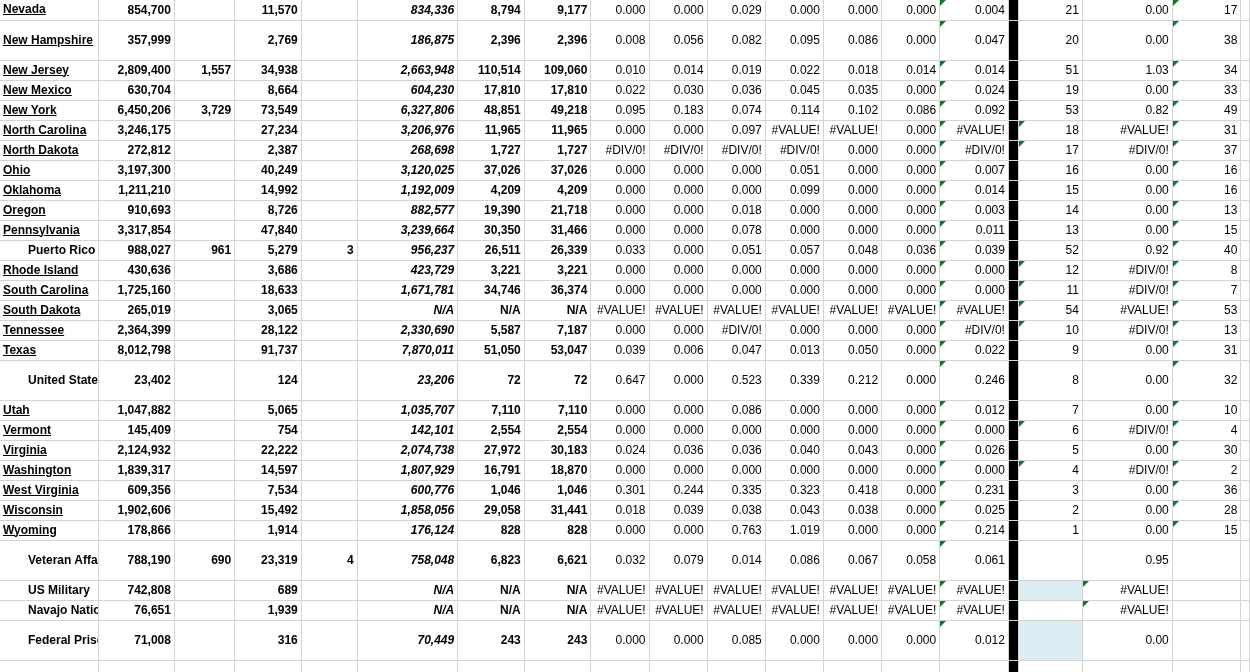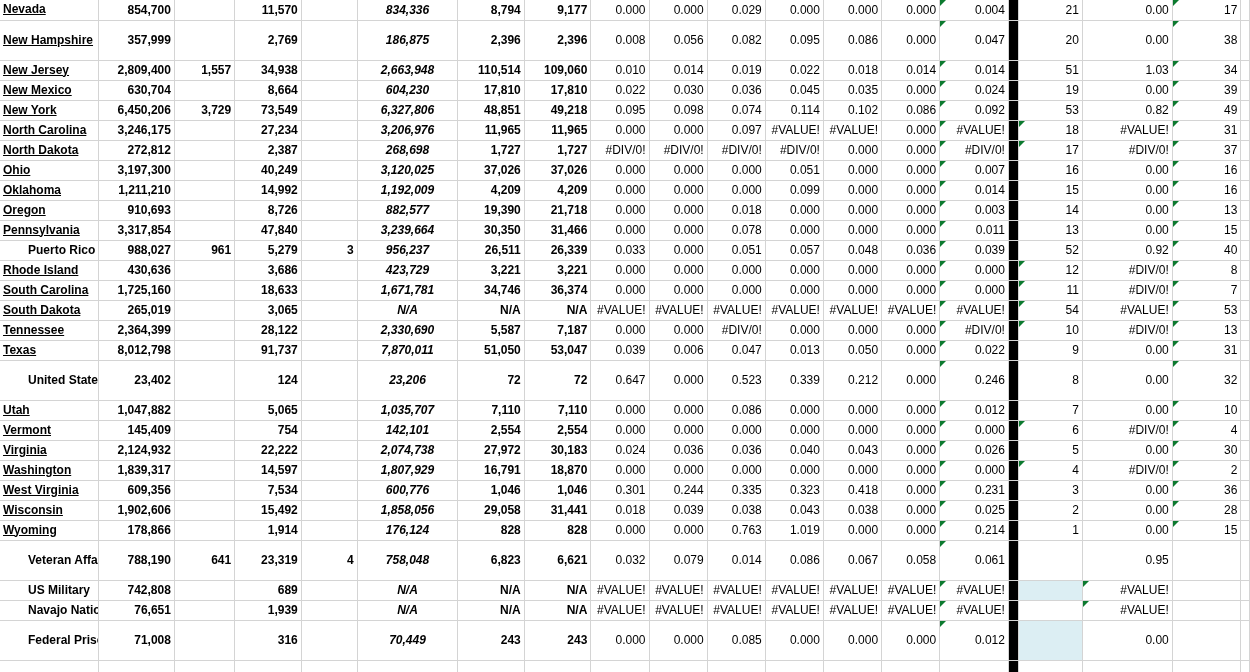--- a/index.html
+++ b/index.html
@@ -49,21 +49,21 @@
   }
   .c-name.nounder .lbl {
     text-decoration: none;
     margin-left: 25px;
   }
   .num {
     text-align: right;
     font-weight: bold;
   }
   .num-it {
-    text-align: center;
+    text-align: right;
     font-weight: bold;
     font-style: italic;
   }
   .dec {
     text-align: right;
     font-weight: normal;
   }
   .plain {
     text-align: right;
     font-weight: normal;
@@ -198,34 +198,34 @@
           <td class="dec"><span>0.022</span></td>
           <td class="dec"><span>0.030</span></td>
           <td class="dec"><span>0.036</span></td>
           <td class="dec"><span>0.045</span></td>
           <td class="dec"><span>0.035</span></td>
           <td class="dec"><span>0.000</span></td>
           <td class="dec"><span class="tri"></span><span>0.024</span></td>
           <td class="divider"></td>
           <td class="plain"><span>19</span></td>
           <td class="plain"><span>0.00</span></td>
-          <td class="plain"><span class="tri"></span><span>39</span></td>
+          <td class="plain"><span class="tri"></span><span>33</span></td>
           <td class="plain"></td>
         </tr>
         <tr>
           <td class="c-name"><span class="lbl">New York</span></td>
           <td class="num"><span>6,450,206</span></td>
           <td class="num"><span>3,729</span></td>
           <td class="num"><span>73,549</span></td>
           <td class="num"></td>
           <td class="num-it"><span>6,327,806</span></td>
           <td class="num"><span>48,851</span></td>
           <td class="num"><span>49,218</span></td>
           <td class="dec"><span>0.095</span></td>
-          <td class="dec"><span>0.098</span></td>
+          <td class="dec"><span>0.183</span></td>
           <td class="dec"><span>0.074</span></td>
           <td class="dec"><span>0.114</span></td>
           <td class="dec"><span>0.102</span></td>
           <td class="dec"><span>0.086</span></td>
           <td class="dec"><span class="tri"></span><span>0.092</span></td>
           <td class="divider"></td>
           <td class="plain"><span>53</span></td>
           <td class="plain"><span>0.82</span></td>
           <td class="plain"><span class="tri"></span><span>49</span></td>
           <td class="plain"></td>
@@ -666,21 +666,21 @@
           <td class="dec"><span class="tri"></span><span>0.214</span></td>
           <td class="divider"></td>
           <td class="plain"><span>1</span></td>
           <td class="plain"><span>0.00</span></td>
           <td class="plain"><span class="tri"></span><span>15</span></td>
           <td class="plain"></td>
         </tr>
         <tr class="tall">
           <td class="c-name nounder"><span class="lbl">Veteran Affairs</span></td>
           <td class="num"><span>788,190</span></td>
-          <td class="num"><span>641</span></td>
+          <td class="num"><span>690</span></td>
           <td class="num"><span>23,319</span></td>
           <td class="num"><span>4</span></td>
           <td class="num-it"><span>758,048</span></td>
           <td class="num"><span>6,823</span></td>
           <td class="num"><span>6,621</span></td>
           <td class="dec"><span>0.032</span></td>
           <td class="dec"><span>0.079</span></td>
           <td class="dec"><span>0.014</span></td>
           <td class="dec"><span>0.086</span></td>
           <td class="dec"><span>0.067</span></td>

